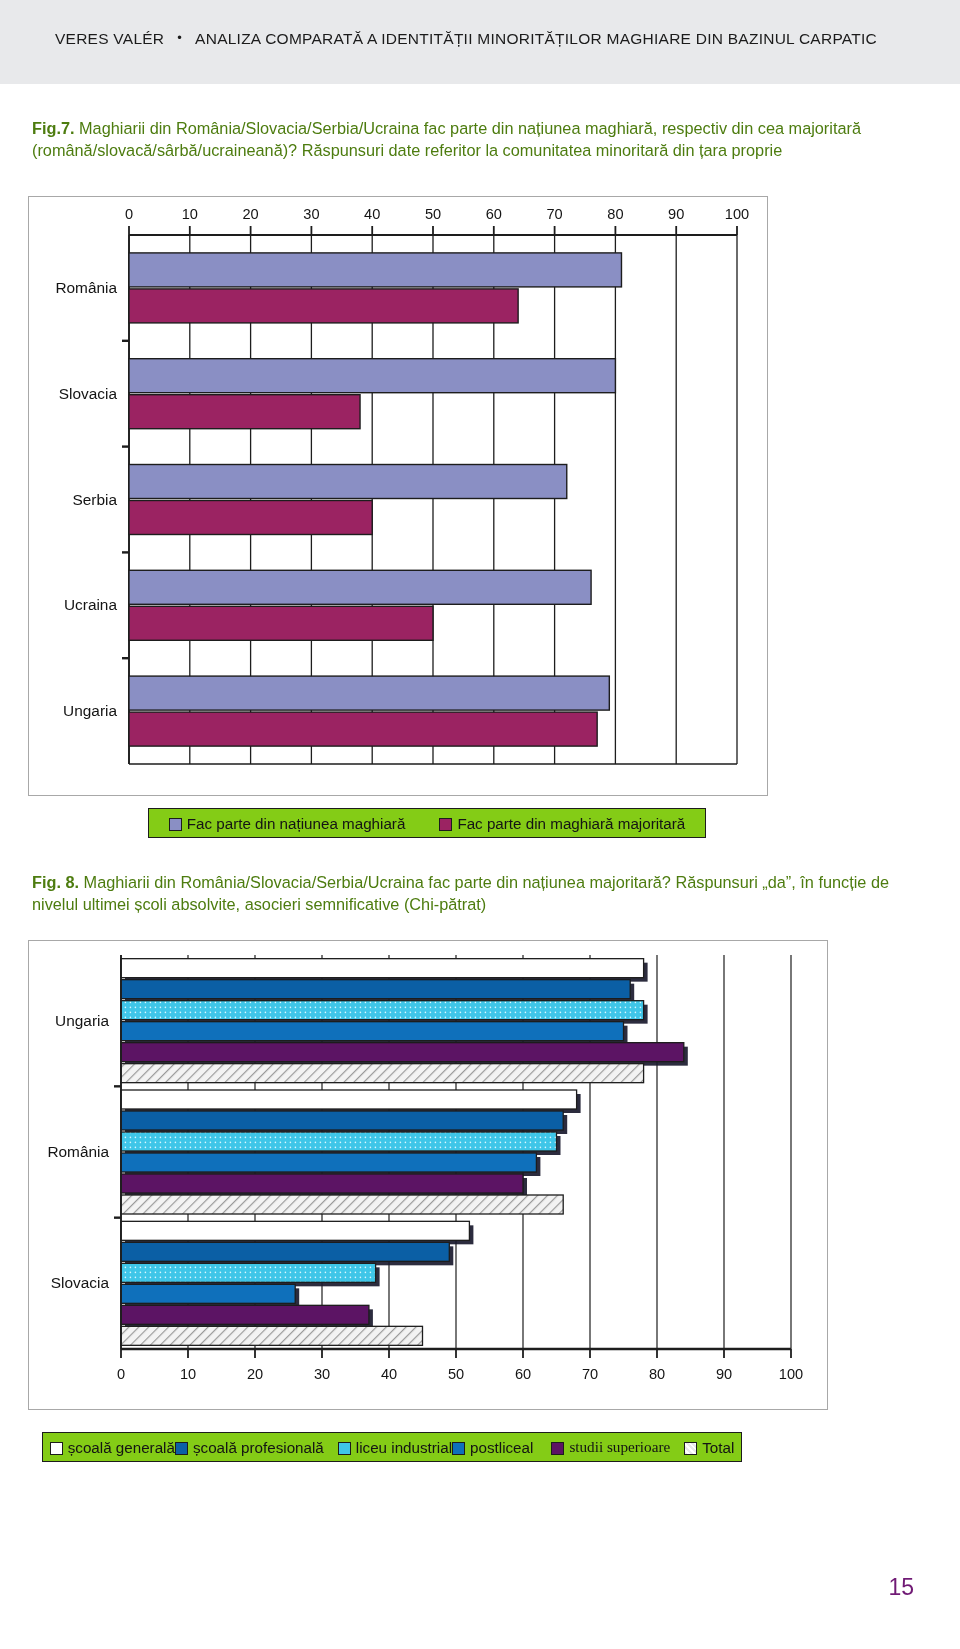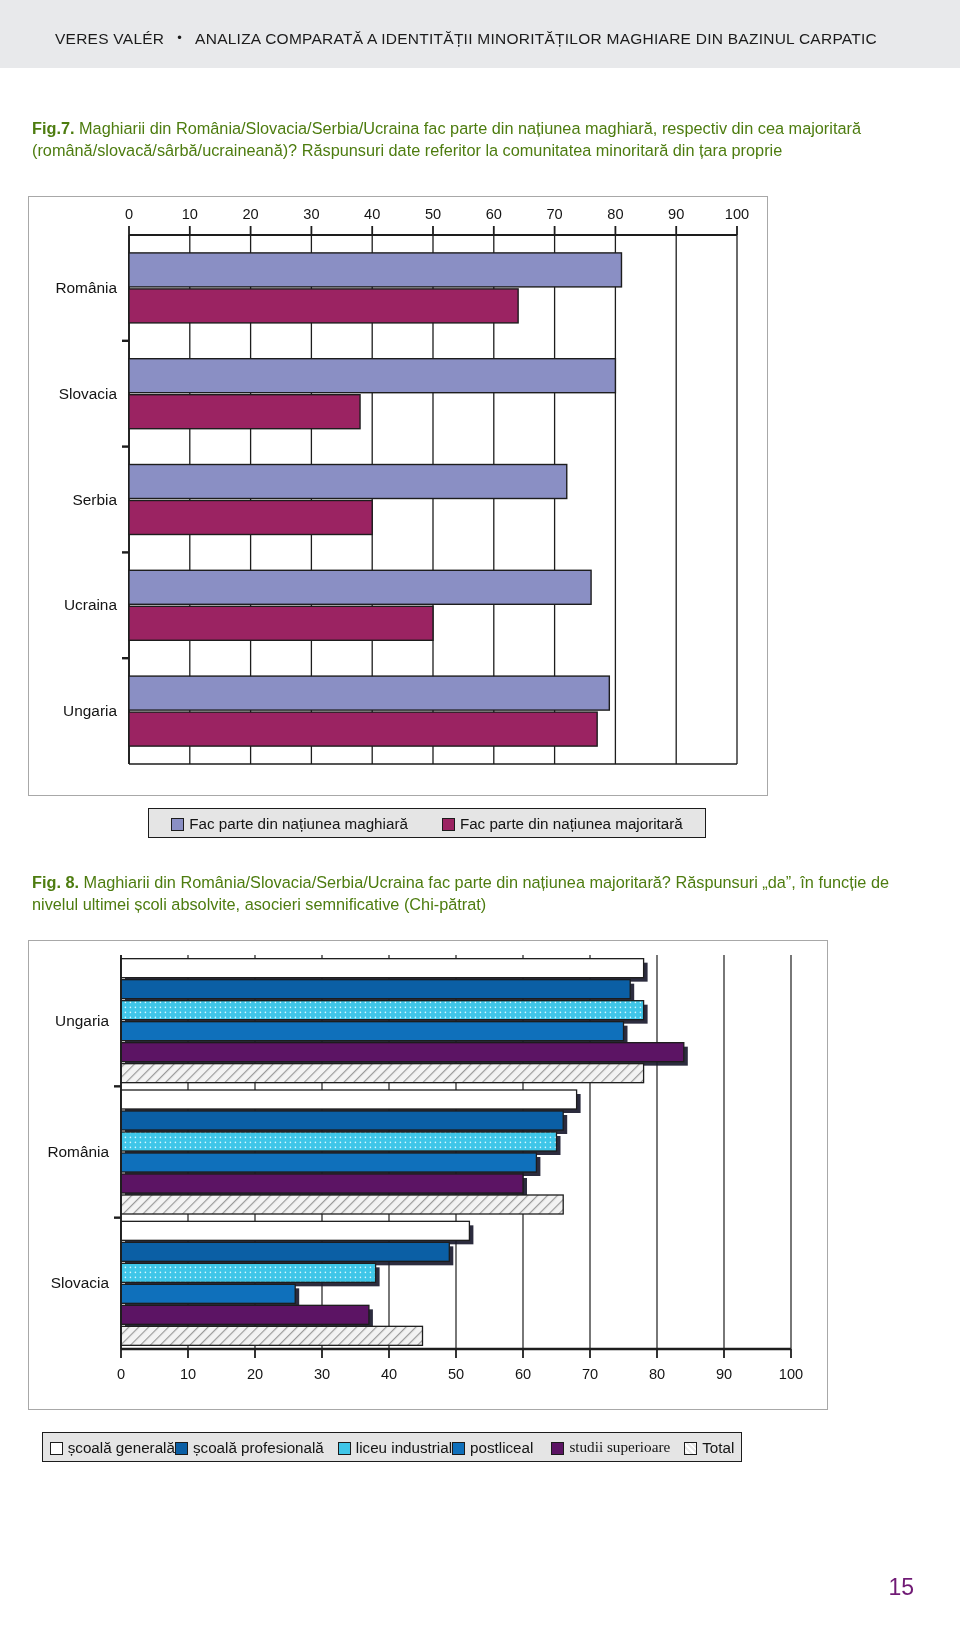--- a/index.html
+++ b/index.html
@@ -6,21 +6,21 @@
   body{
     width:960px;height:1649px;
     background:#ffffff;
     font-family:"Liberation Sans", sans-serif;
     color:#1a1a1a;
     position:relative;
     overflow:hidden;
   }
   
   .page-header{
-    position:absolute;left:0;top:0;width:960px;height:68px;
+    position:absolute;left:0;top:0;width:960px;height:84px;
     background:#e8e9eb;
   }
   .page-header .hdr-inner{
     position:absolute;left:55px;top:30px;
     font-size:15.5px;letter-spacing:.25px;color:#1b1b1b;
     white-space:nowrap;
   }
   .page-header .hdr-sep{margin:0 13px;font-size:13px;position:relative;top:-2px;}
 
   
@@ -37,21 +37,21 @@
     background:#ffffff;
     box-sizing:border-box;
   }
   .plot{position:absolute;left:0;top:0;width:100%;height:100%;}
   .plot svg{display:block;}
 
   
   .legend-box{
     position:absolute;
     border:1.6px solid #1c1c1c;
-    background:#e5e5e5;
+    background:#84cc16;
     box-sizing:border-box;
     display:flex;align-items:center;justify-content:center;
     white-space:nowrap;
   }
   .legend-entry{display:inline-flex;align-items:center;font-size:15.2px;color:#141414;}
   .legend-swatch{
     width:13px;height:13px;
     border:1.4px solid #1c1c1c;
     margin-right:5px;
     display:inline-block;box-sizing:border-box;
@@ -144,21 +144,21 @@
     </div>
 </div>
 
 <div class="legend-box" id="legend7" style="left:148px;top:808px;width:558px;height:30px;">
     <span class="legend-entry">
       <span class="legend-swatch" style="background: rgb(138, 143, 196);"></span>
       <span>Fac parte din națiunea maghiară</span>
     </span>
     <span class="legend-entry" style="margin-left: 34px;">
       <span class="legend-swatch" style="background: rgb(155, 35, 98);"></span>
-      <span>Fac parte din națiunea majoritară</span>
+      <span>Fac parte din maghiară majoritară</span>
     </span>
   </div>
 
 <div class="fig-caption" style="top:872px;">
   <b>Fig. 8.</b>
   <span>Maghiarii din România/Slovacia/Serbia/Ucraina fac parte din națiunea majoritară? Răspunsuri „da”, în funcție de nivelul ultimei școli absolvite, asocieri semnificative (Chi-pătrat)</span>
 </div>
 
 <div class="chart-box" id="chart8" style="left:28px;top:940px;width:800px;height:470px;">
   <div class="plot" id="plot8">

